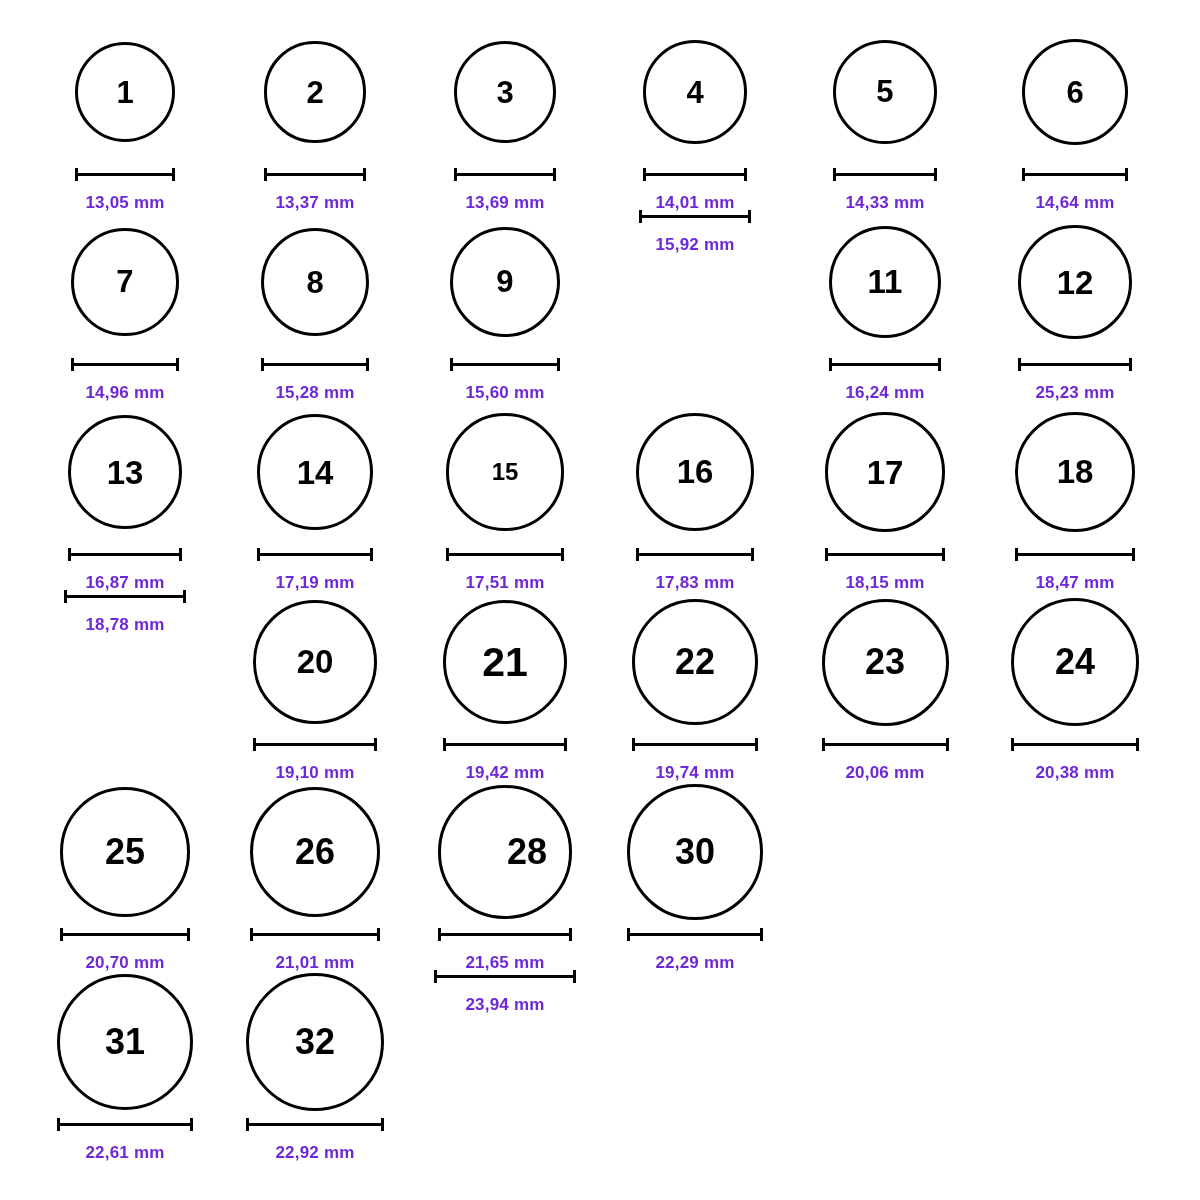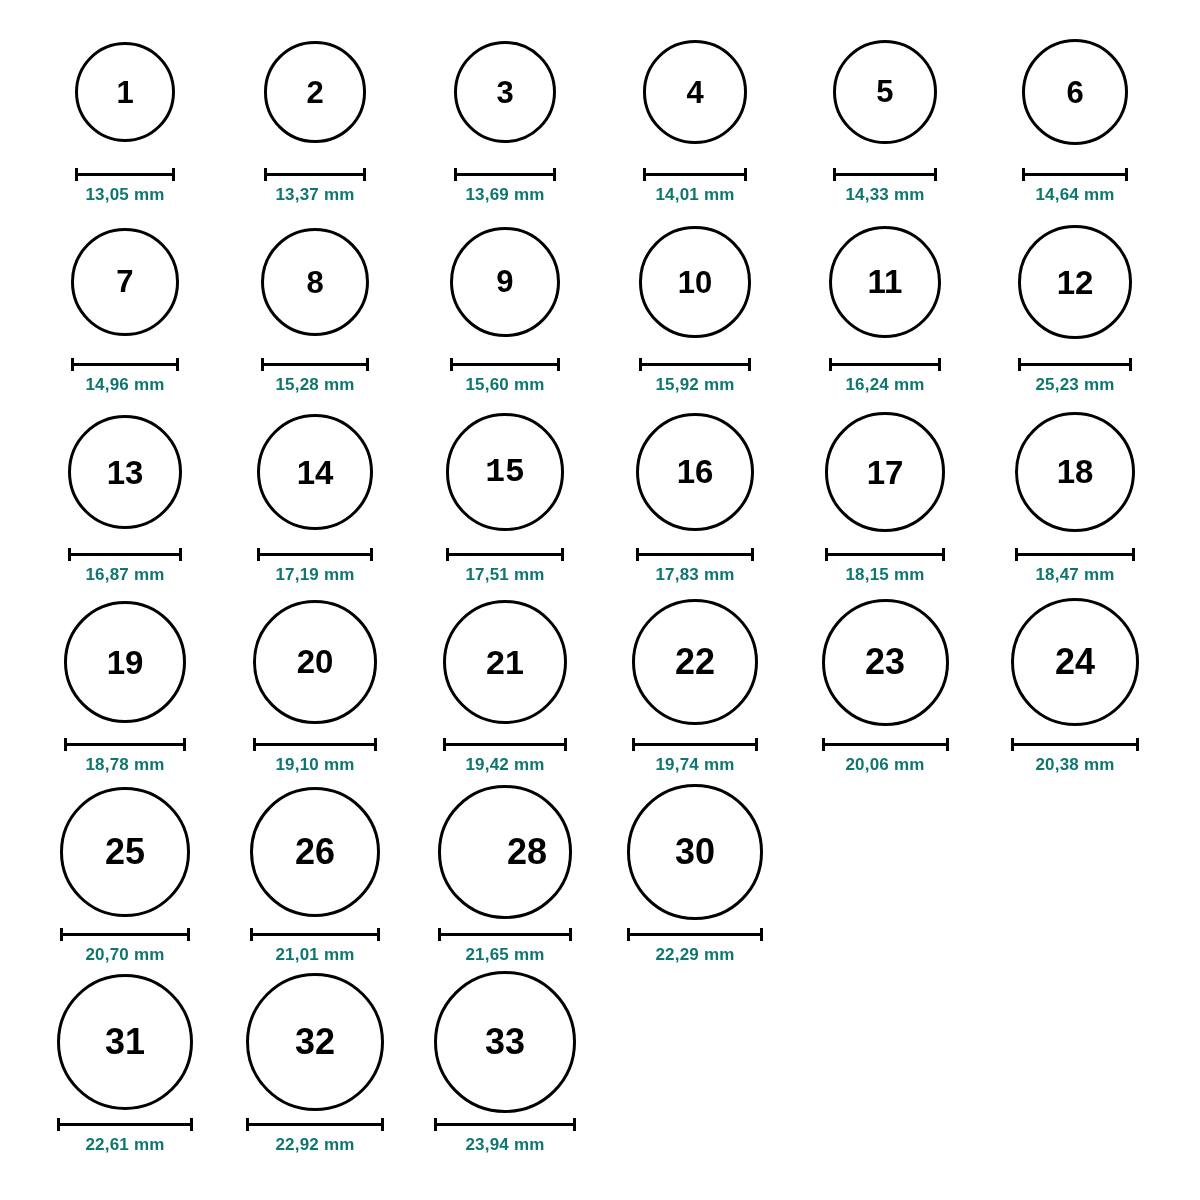--- a/index.html
+++ b/index.html
@@ -73,25 +73,25 @@
   .ruler .cap {
     position: absolute;
     top: 0;
     width: 3px;
     height: 13px;
     background: #000000;
   }
   .ruler .cap.left { left: 0; }
   .ruler .cap.right { right: 0; }
   .measure {
-    margin-top: 6px;
+    margin-top: 14px;
     font-size: 17px;
     font-weight: bold;
     letter-spacing: 0.2px;
-    color: #0f766e;
+    color: #6d28d9;
     white-space: nowrap;
   }
 </style>
 </head>
 <body>
 
 <div id="sizer-chart">
     <div class="chart-row">
       <div class="ring-cell">
         <div class="ring-circle-wrap">
@@ -206,25 +206,20 @@
           </div>
         </div>
         <div class="ruler" style="width: 109.8px;">
           <div class="bar"></div>
           <div class="cap left"></div>
           <div class="cap right"></div>
         </div>
         <div class="measure">15,60 mm</div>
       </div>
       <div class="ring-cell">
-        <div class="ring-circle-wrap">
-          <div class="ring-circle" style="width: 111.1px; height: 111.1px;">
-            <span class="ring-number" style="font-size: 31px;">10</span>
-          </div>
-        </div>
         <div class="ruler" style="width: 111.1px;">
           <div class="bar"></div>
           <div class="cap left"></div>
           <div class="cap right"></div>
         </div>
         <div class="measure">15,92 mm</div>
       </div>
       <div class="ring-cell">
         <div class="ring-circle-wrap">
           <div class="ring-circle" style="width: 112.3px; height: 112.3px;">
@@ -275,21 +270,21 @@
         <div class="ruler" style="width: 116px;">
           <div class="bar"></div>
           <div class="cap left"></div>
           <div class="cap right"></div>
         </div>
         <div class="measure">17,19 mm</div>
       </div>
       <div class="ring-cell">
         <div class="ring-circle-wrap">
           <div class="ring-circle" style="width: 117.2px; height: 117.2px;">
-            <span class="ring-number" style="font-size: 33px; font-family: Liberation Mono, monospace;">15</span>
+            <span class="ring-number" style="font-size: 24px;">15</span>
           </div>
         </div>
         <div class="ruler" style="width: 117.2px;">
           <div class="bar"></div>
           <div class="cap left"></div>
           <div class="cap right"></div>
         </div>
         <div class="measure">17,51 mm</div>
       </div>
       <div class="ring-cell">
@@ -327,25 +322,20 @@
         <div class="ruler" style="width: 120.9px;">
           <div class="bar"></div>
           <div class="cap left"></div>
           <div class="cap right"></div>
         </div>
         <div class="measure">18,47 mm</div>
       </div>
     </div>
     <div class="chart-row">
       <div class="ring-cell">
-        <div class="ring-circle-wrap">
-          <div class="ring-circle" style="width: 122.1px; height: 122.1px;">
-            <span class="ring-number" style="font-size: 33px;">19</span>
-          </div>
-        </div>
         <div class="ruler" style="width: 122.1px;">
           <div class="bar"></div>
           <div class="cap left"></div>
           <div class="cap right"></div>
         </div>
         <div class="measure">18,78 mm</div>
       </div>
       <div class="ring-cell">
         <div class="ring-circle-wrap">
           <div class="ring-circle" style="width: 123.3px; height: 123.3px;">
@@ -355,21 +345,21 @@
         <div class="ruler" style="width: 123.3px;">
           <div class="bar"></div>
           <div class="cap left"></div>
           <div class="cap right"></div>
         </div>
         <div class="measure">19,10 mm</div>
       </div>
       <div class="ring-cell">
         <div class="ring-circle-wrap">
           <div class="ring-circle" style="width: 124.6px; height: 124.6px;">
-            <span class="ring-number" style="font-size: 34px; text-align: right;">21</span>
+            <span class="ring-number" style="font-size: 41px; text-align: right;">21</span>
           </div>
         </div>
         <div class="ruler" style="width: 124.6px;">
           <div class="bar"></div>
           <div class="cap left"></div>
           <div class="cap right"></div>
         </div>
         <div class="measure">19,42 mm</div>
       </div>
       <div class="ring-cell">
@@ -487,25 +477,20 @@
           </div>
         </div>
         <div class="ruler" style="width: 138.1px;">
           <div class="bar"></div>
           <div class="cap left"></div>
           <div class="cap right"></div>
         </div>
         <div class="measure">22,92 mm</div>
       </div>
       <div class="ring-cell">
-        <div class="ring-circle-wrap">
-          <div class="ring-circle" style="width: 142px; height: 142px;">
-            <span class="ring-number" style="font-size: 36px;">33</span>
-          </div>
-        </div>
         <div class="ruler" style="width: 142px;">
           <div class="bar"></div>
           <div class="cap left"></div>
           <div class="cap right"></div>
         </div>
         <div class="measure">23,94 mm</div>
       </div>
     </div>
   </div>
 

